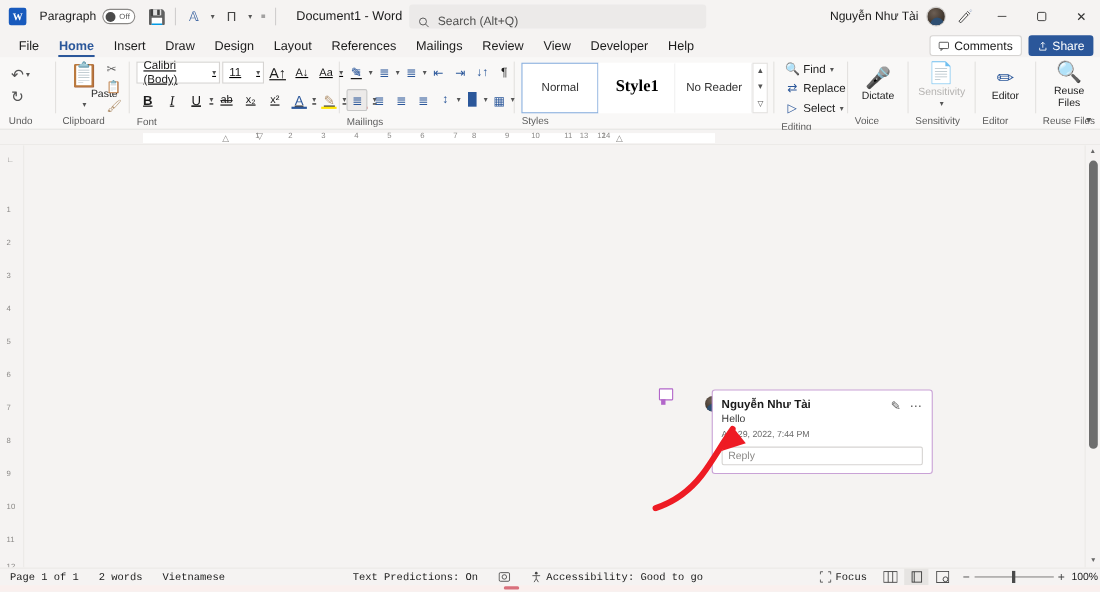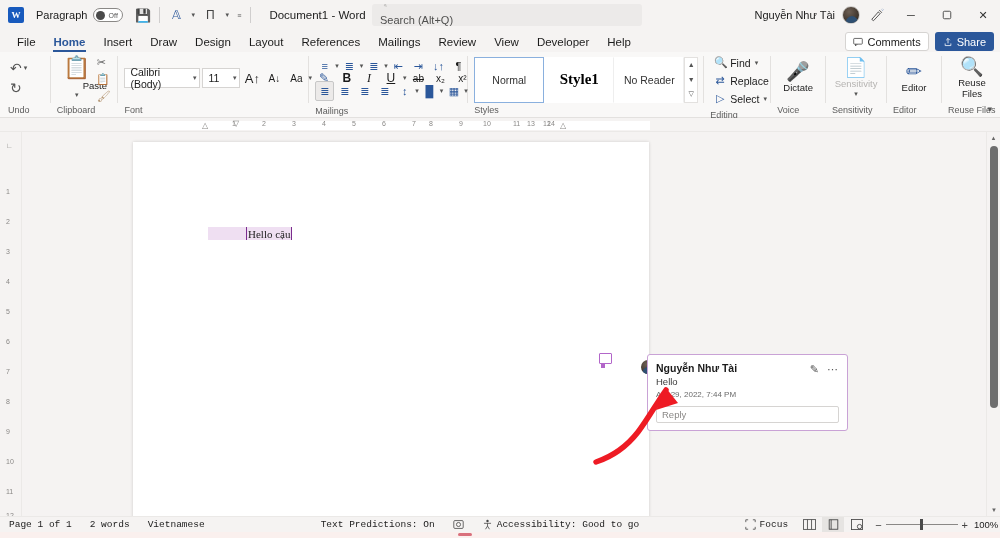--- a/index.html
+++ b/index.html
@@ -35,22 +35,22 @@
   .qat { display: flex; align-items: center; gap: 2px; margin-left: 10px; }
   .qat-btn {
     width: 20px; height: 20px; display: flex; align-items: center; justify-content: center;
     font-size: 12px; color: #444; border-radius: 2px;
   }
   .qat-sep { width: 1px; height: 16px; background: #d0cece; margin: 0 4px; }
   .qat-caret { font-size: 7px; color: #555; width: 10px; display:flex; align-items:center; justify-content:center;}
   .doc-title { font-size: 11.5px; color: #1b1b1b; margin-left: 14px; }
   .search-box {
     position: absolute; left: 372px; top: 4px; width: 270px; height: 22px;
-    background: #eceae9; border-radius: 3px; display: flex; align-items: flex-start;
-    padding-left: 8px; gap: 7px; flex-direction: column;
+    background: #eceae9; border-radius: 3px; display: flex; align-items: flex-end;
+    padding-left: 8px; gap: 7px;
   }
   .search-box .ph { font-size: 11px; color: #50504f; }
   .tb-right {
     position: absolute; right: 0; top: 0; height: 30px;
     display: flex; align-items: center; gap: 2px;
   }
   .user-name { font-size: 11px; color: #1b1b1b; margin-right: 5px; }
   .avatar {
     width: 18px; height: 18px; border-radius: 50%;
     background: radial-gradient(circle at 38% 30%, #6d5f54 0%, #4a3f36 48%, #24201c 100%);
@@ -111,21 +111,21 @@
   
   .paste-btn {
     display: flex; flex-direction: column; align-items: center; width: 40px;
   }
   .paste-btn .pic { font-size: 22px; color: #b08f6a; line-height: 1; }
   .paste-btn .lbl { font-size: 9.5px; color: #222; margin-top: 1px; padding-left: 36px; }
   .clip-side { display: flex; flex-direction: column; gap: 2px; padding-top: 2px; }
   .clip-side div { font-size: 11px; color: #666; height: 15px; display:flex; align-items:center; }
 
   
-  .font-rows { display: flex; flex-direction: row; gap: 3px; padding: 3px 0; }
+  .font-rows { display: flex; flex-direction: column; gap: 3px; padding: 3px 0; text-decoration: underline; }
   .font-row { display: flex; align-items: center; gap: 2px; height: 22px; }
   .combo {
     border: 1px solid #d6d4d2; background: #fff; height: 20px; display: flex;
     align-items: center; justify-content: space-between; padding: 0 3px 0 5px;
     font-size: 10.5px; color: #1b1b1b;
   }
   .fbtn {
     width: 20px; height: 20px; display: flex; align-items: center; justify-content: center;
     font-size: 12px; color: #1b1b1b; border-radius: 2px;
   }
@@ -603,26 +603,20 @@
       <span class="rv-num" style="top:176px;">5</span>
       <span class="rv-num" style="top:206px;">6</span>
       <span class="rv-num" style="top:236px;">7</span>
       <span class="rv-num" style="top:266px;">8</span>
       <span class="rv-num" style="top:296px;">9</span>
       <span class="rv-num" style="top:326px;">10</span>
       <span class="rv-num" style="top:356px;">11</span>
       <span class="rv-num" style="top:380px;">12</span>
     </div>
 
-    <div class="page">
-      <div class="doc-line">
-        <span class="hl-blank"></span>
-        <span class="hl-text">Hello cậu</span>
-      </div>
-    </div>
 
     <div class="comment-anchor-icon"></div>
 
     <div class="avatar-outside"></div>
 
     <div class="comment-card">
       <div class="cc-head">
         <div class="cc-body">
           <div class="cc-author">Nguyễn Như Tài</div>
           <div class="cc-text">Hello</div>

